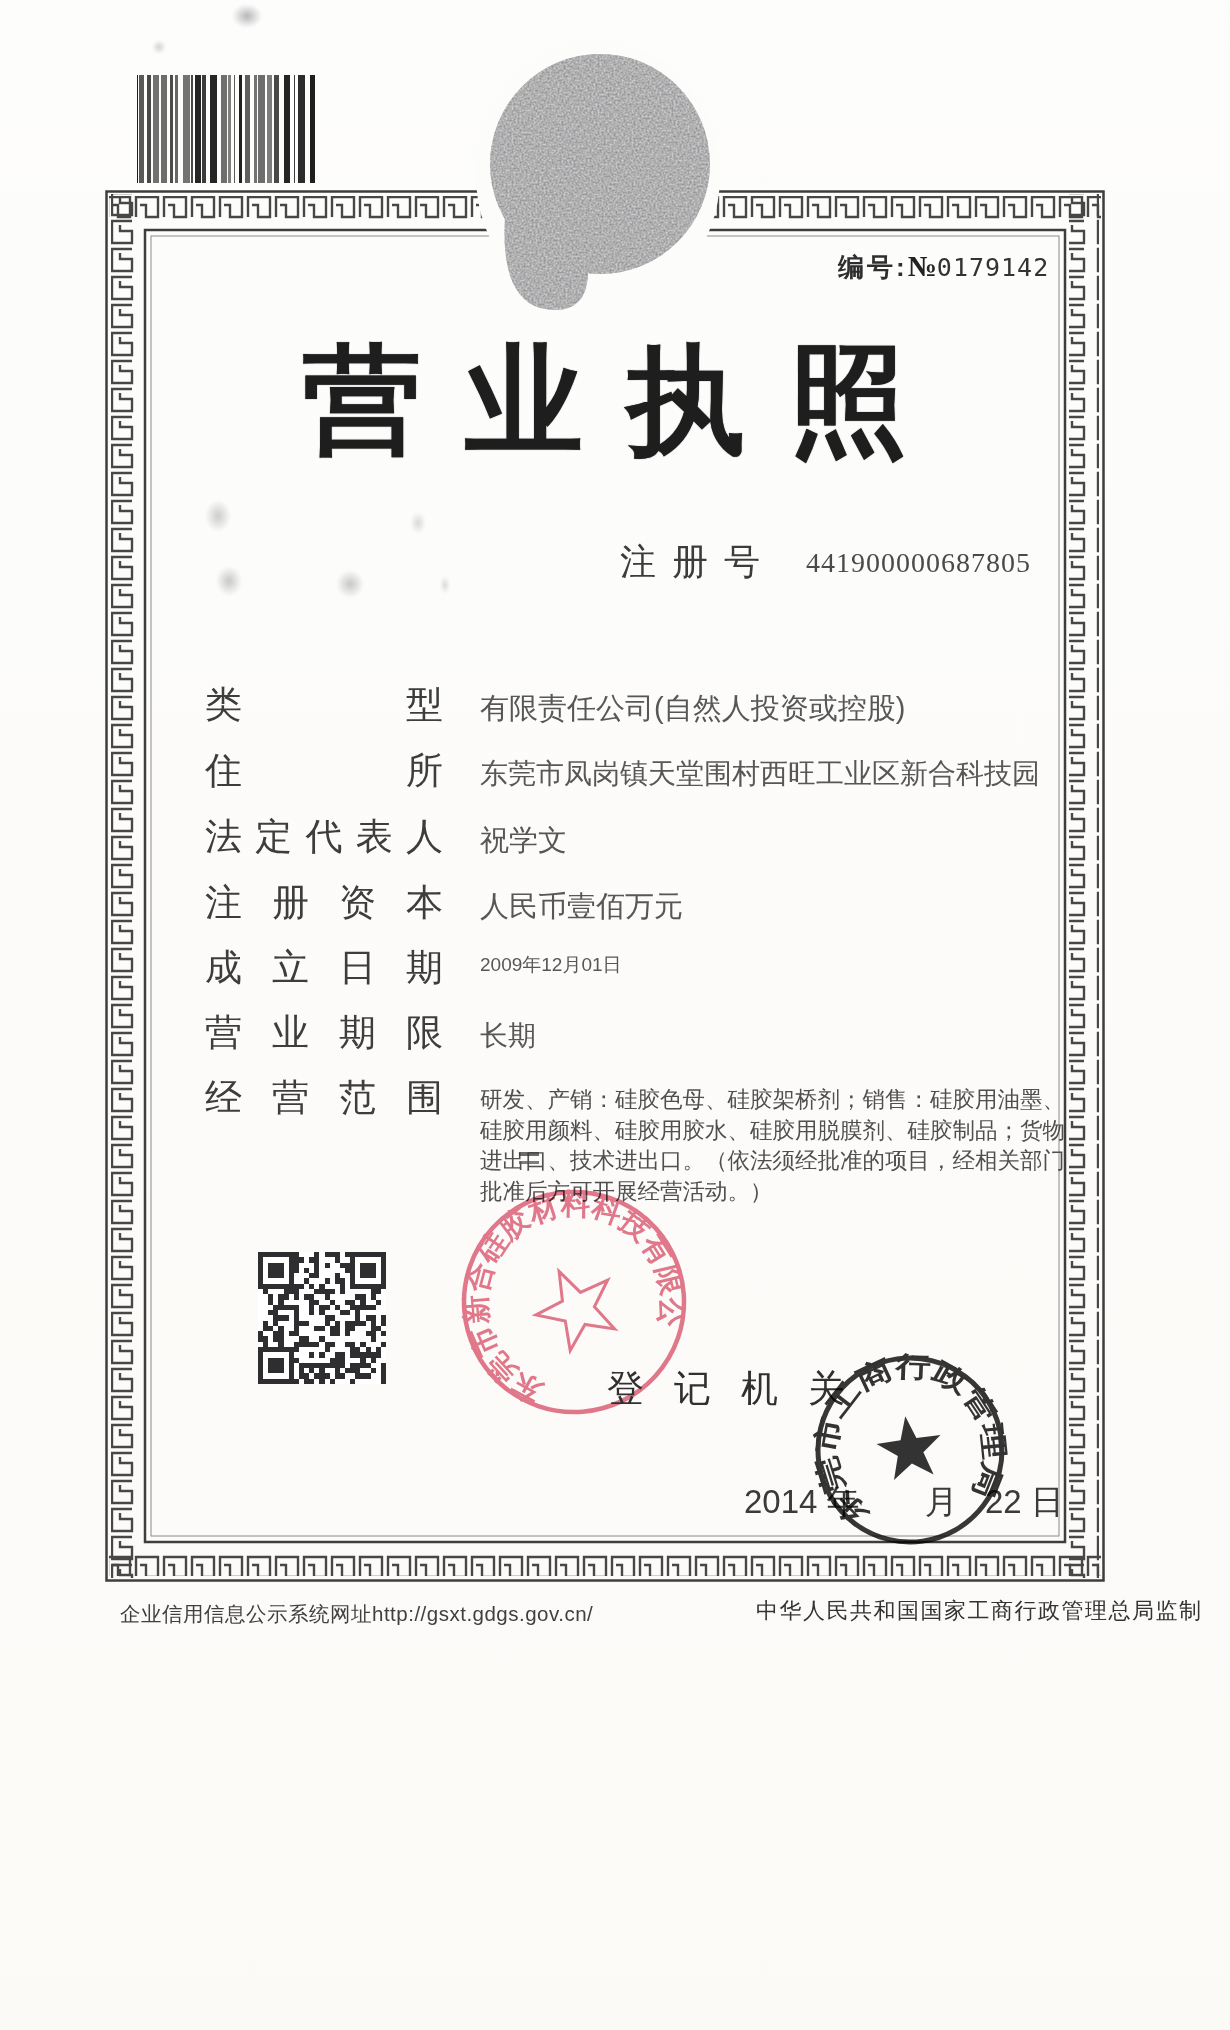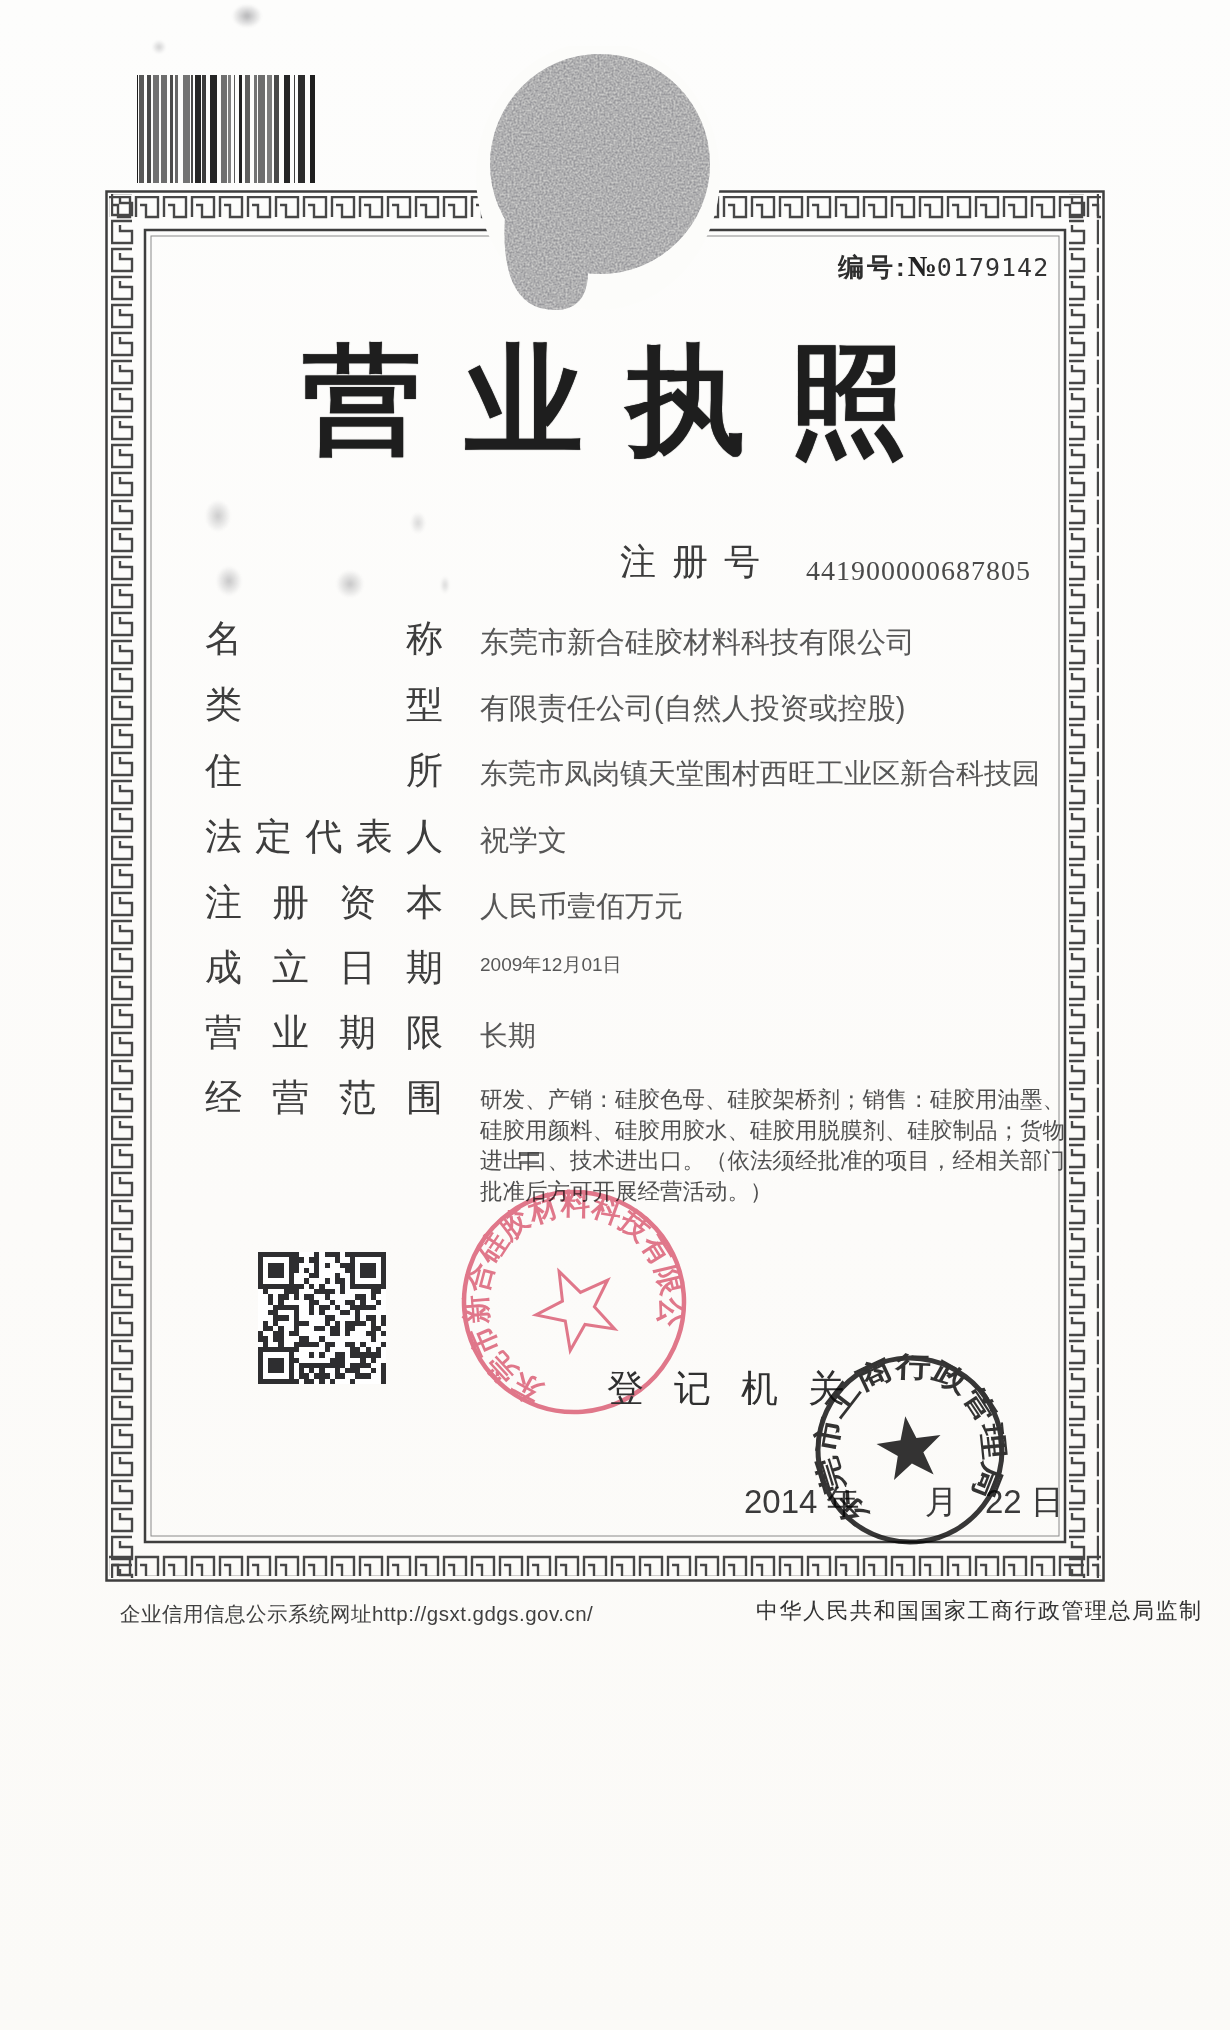--- a/index.html
+++ b/index.html
@@ -23,21 +23,21 @@
   .serial .lab{font-size:26px;font-weight:600;letter-spacing:3px;color:#2e2e2e;}
   .serial .no{font-family:"Liberation Serif",serif;font-weight:700;font-size:29px;color:#222;}
   .serial .digits{font-family:"DejaVu Sans Mono",monospace;font-size:25px;letter-spacing:1px;color:#333;text-align:center;}
 
   
   .title{position:absolute;left:105px;top:336px;width:1000px;display:flex;justify-content:center;gap:44px;}
   .title span{font-size:118px;line-height:1.1;font-weight:900;color:#1e1e1e;
               font-family:"Liberation Sans",sans-serif;text-shadow:0 0 1px #333;}
 
   
-  .regline{position:absolute;left:620px;top:538px;display:flex;align-items:flex-end;gap:30px;white-space:nowrap;}
+  .regline{position:absolute;left:620px;top:538px;display:flex;align-items:center;gap:30px;white-space:nowrap;}
   .regline .lab{font-size:36px;letter-spacing:16px;color:#3c3c3c;}
   .regline .val{font-family:Liberation Serif, serif;font-size:28px;letter-spacing:1px;color:#4a4a4a;}
 
   
   .row{position:absolute;left:205px;display:flex;gap:37px;align-items:flex-start;}
   .flabel{width:238px;font-size:37px;color:#3d3d3d;text-align:justify;text-align-last:justify;line-height:1.15;}
   .fvalue{padding-top:5px;color:#575757;white-space:nowrap;}
   .fvalue.scope{white-space:normal;width:588px;font-size:22.5px;line-height:1.36;color:#4f4f4f;padding-top:8px;}
 
   
@@ -161,24 +161,20 @@
     <span>业</span>
     <span>执</span>
     <span>照</span>
   </div>
 
   <div class="regline">
     <span class="lab">注册号</span>
     <span class="val">441900000687805</span>
   </div>
 
-  <div class="row" style="top:618px">
-    <div class="flabel">名 称</div>
-    <div class="fvalue" style="font-size:29px">东莞市新合硅胶材料科技有限公司</div>
-  </div>
   <div class="row" style="top:684px">
     <div class="flabel">类 型</div>
     <div class="fvalue" style="font-size:29px">有限责任公司(自然人投资或控股)</div>
   </div>
   <div class="row" style="top:816px">
     <div class="flabel">法 定 代 表 人</div>
     <div class="fvalue" style="font-size:29px">祝学文</div>
   </div>
   <div class="row" style="top:750px">
     <div class="flabel">住 所</div>

